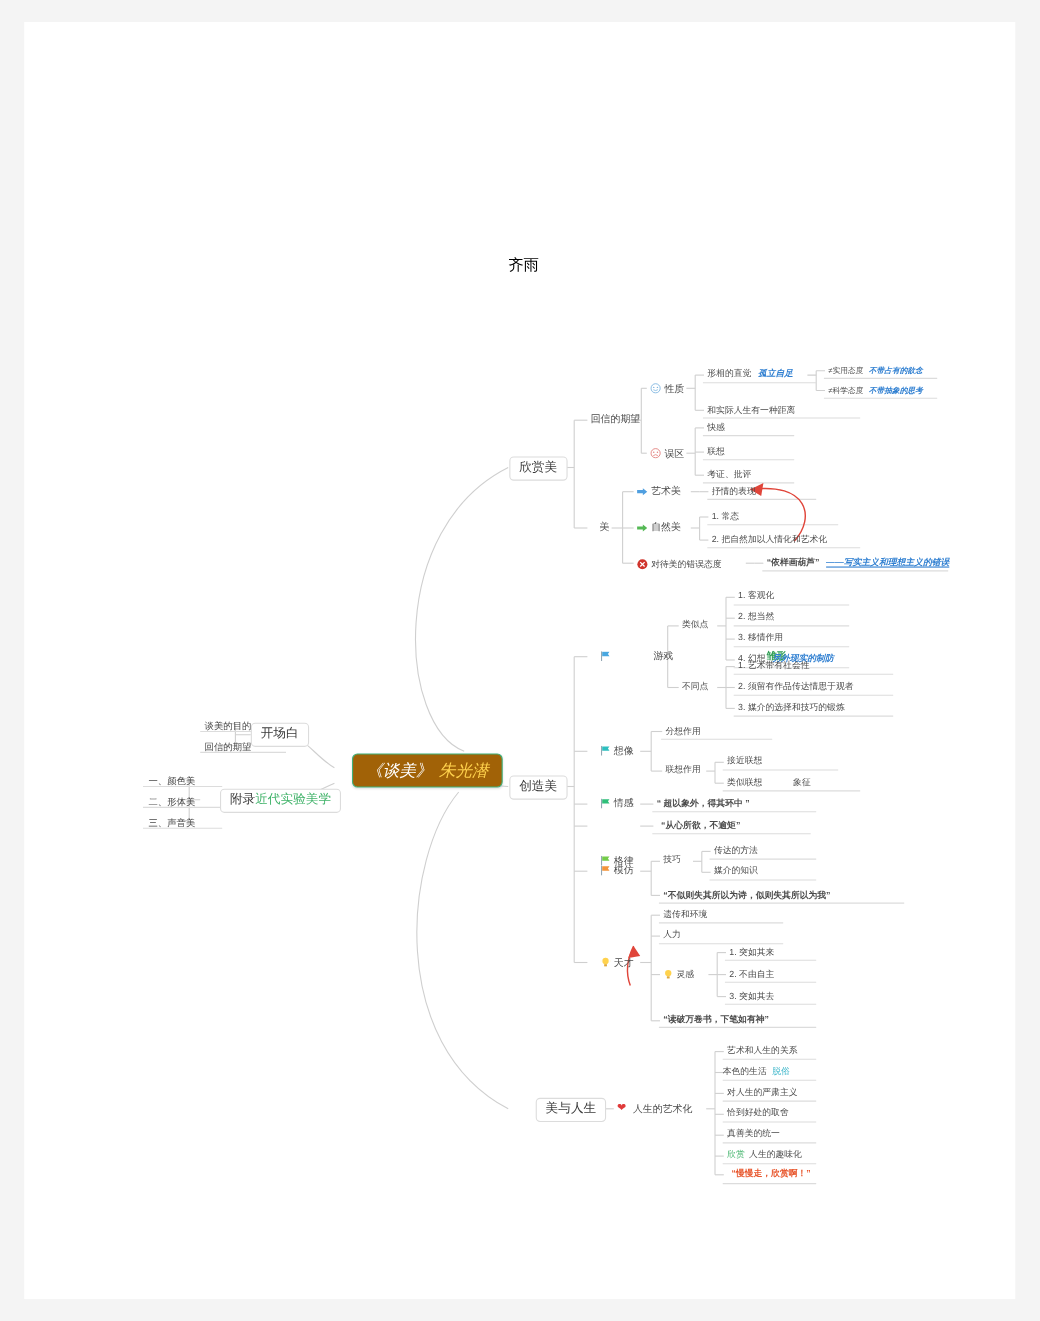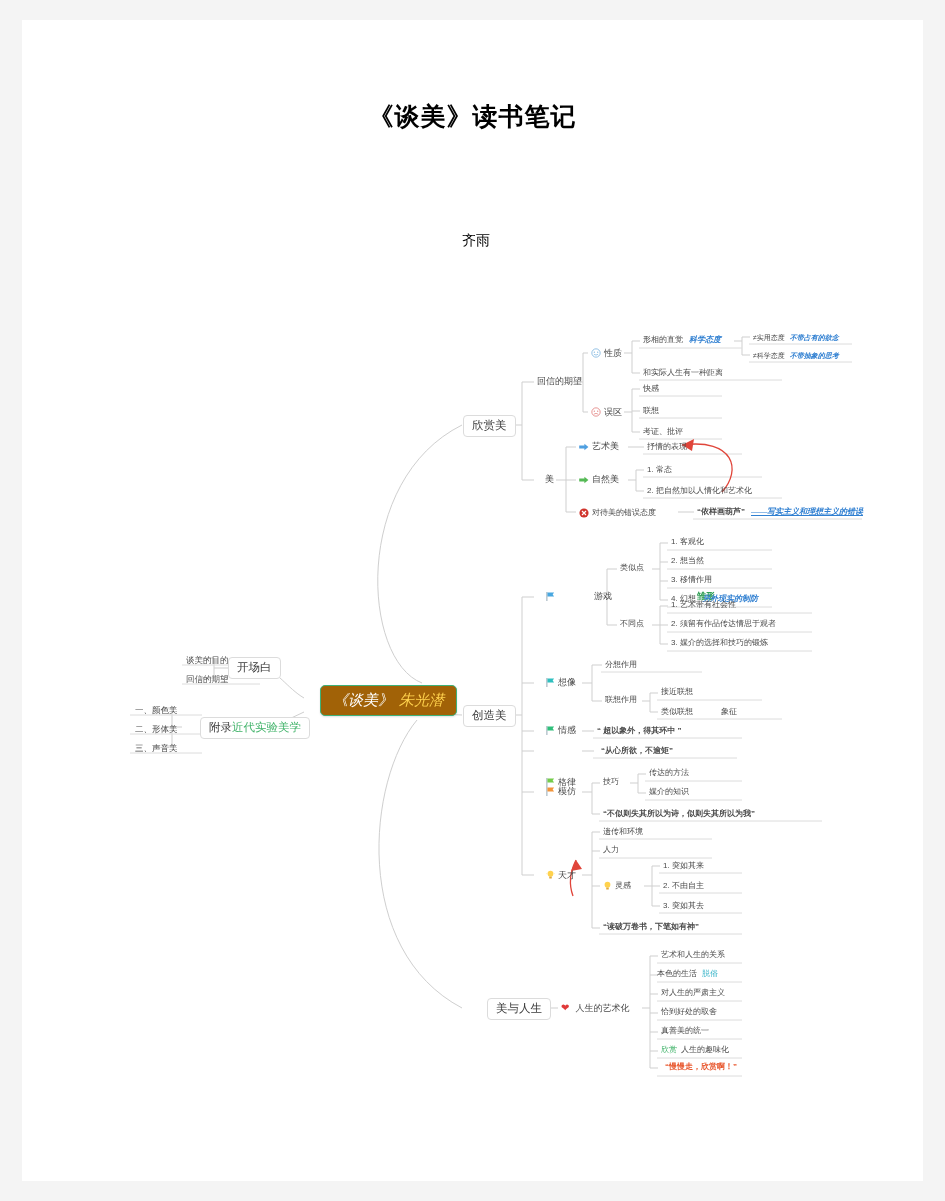--- a/index.html
+++ b/index.html
@@ -111,21 +111,20 @@
   .arrowico { width: 10px; height: 8px; }
   .heart { font-size: 10px; line-height: 1; }
   .bulb { width: 9px; height: 10px; }
 </style>
 </head>
 <body>
 
 <div id="page">
   <div id="sheet">
 
-    <div class="doc-title">《谈美》读书笔记</div>
     <div class="doc-author">齐雨</div>
 
     <div id="map">
 
       <svg id="svg-links" viewBox="0 0 901 1161">
         <g fill="none" stroke="#cfcfcf" stroke-width="1">
 
           <path d="M 400 663 C 340 640 330 460 440 405"></path>
 
           <path d="M 400 690 C 420 690 425 695 440 695"></path>
@@ -367,21 +366,21 @@
               <circle cx="4" cy="5" r="0.8" fill="#7fb6e0"></circle>
               <circle cx="8" cy="5" r="0.8" fill="#7fb6e0"></circle>
               <path d="M 3.5 7.5 Q 6 9.5 8.5 7.5" stroke="#7fb6e0" fill="none" stroke-width="0.9"></path>
             </svg>
         </span>
         <span class="txt">性质</span>
       </div>
 
       <div class="node plain small" style="left:618px; top:314px;">
         <span class="txt">形相的直觉</span>
-        <span class="txt blue-i" style="margin-left:6px;">科学态度</span>
+        <span class="txt blue-i" style="margin-left:6px;">孤立自足</span>
       </div>
       <div class="node plain tiny" style="left:728px; top:312px;">
         <span class="txt">≠实用态度</span>
         <span class="txt blue-i" style="margin-left:5px;">不带占有的欲念</span>
       </div>
       <div class="node plain tiny" style="left:728px; top:330px;">
         <span class="txt">≠科学态度</span>
         <span class="txt blue-i" style="margin-left:5px;">不带抽象的思考</span>
       </div>
       <div class="node plain small" style="left:618px; top:347px;">

